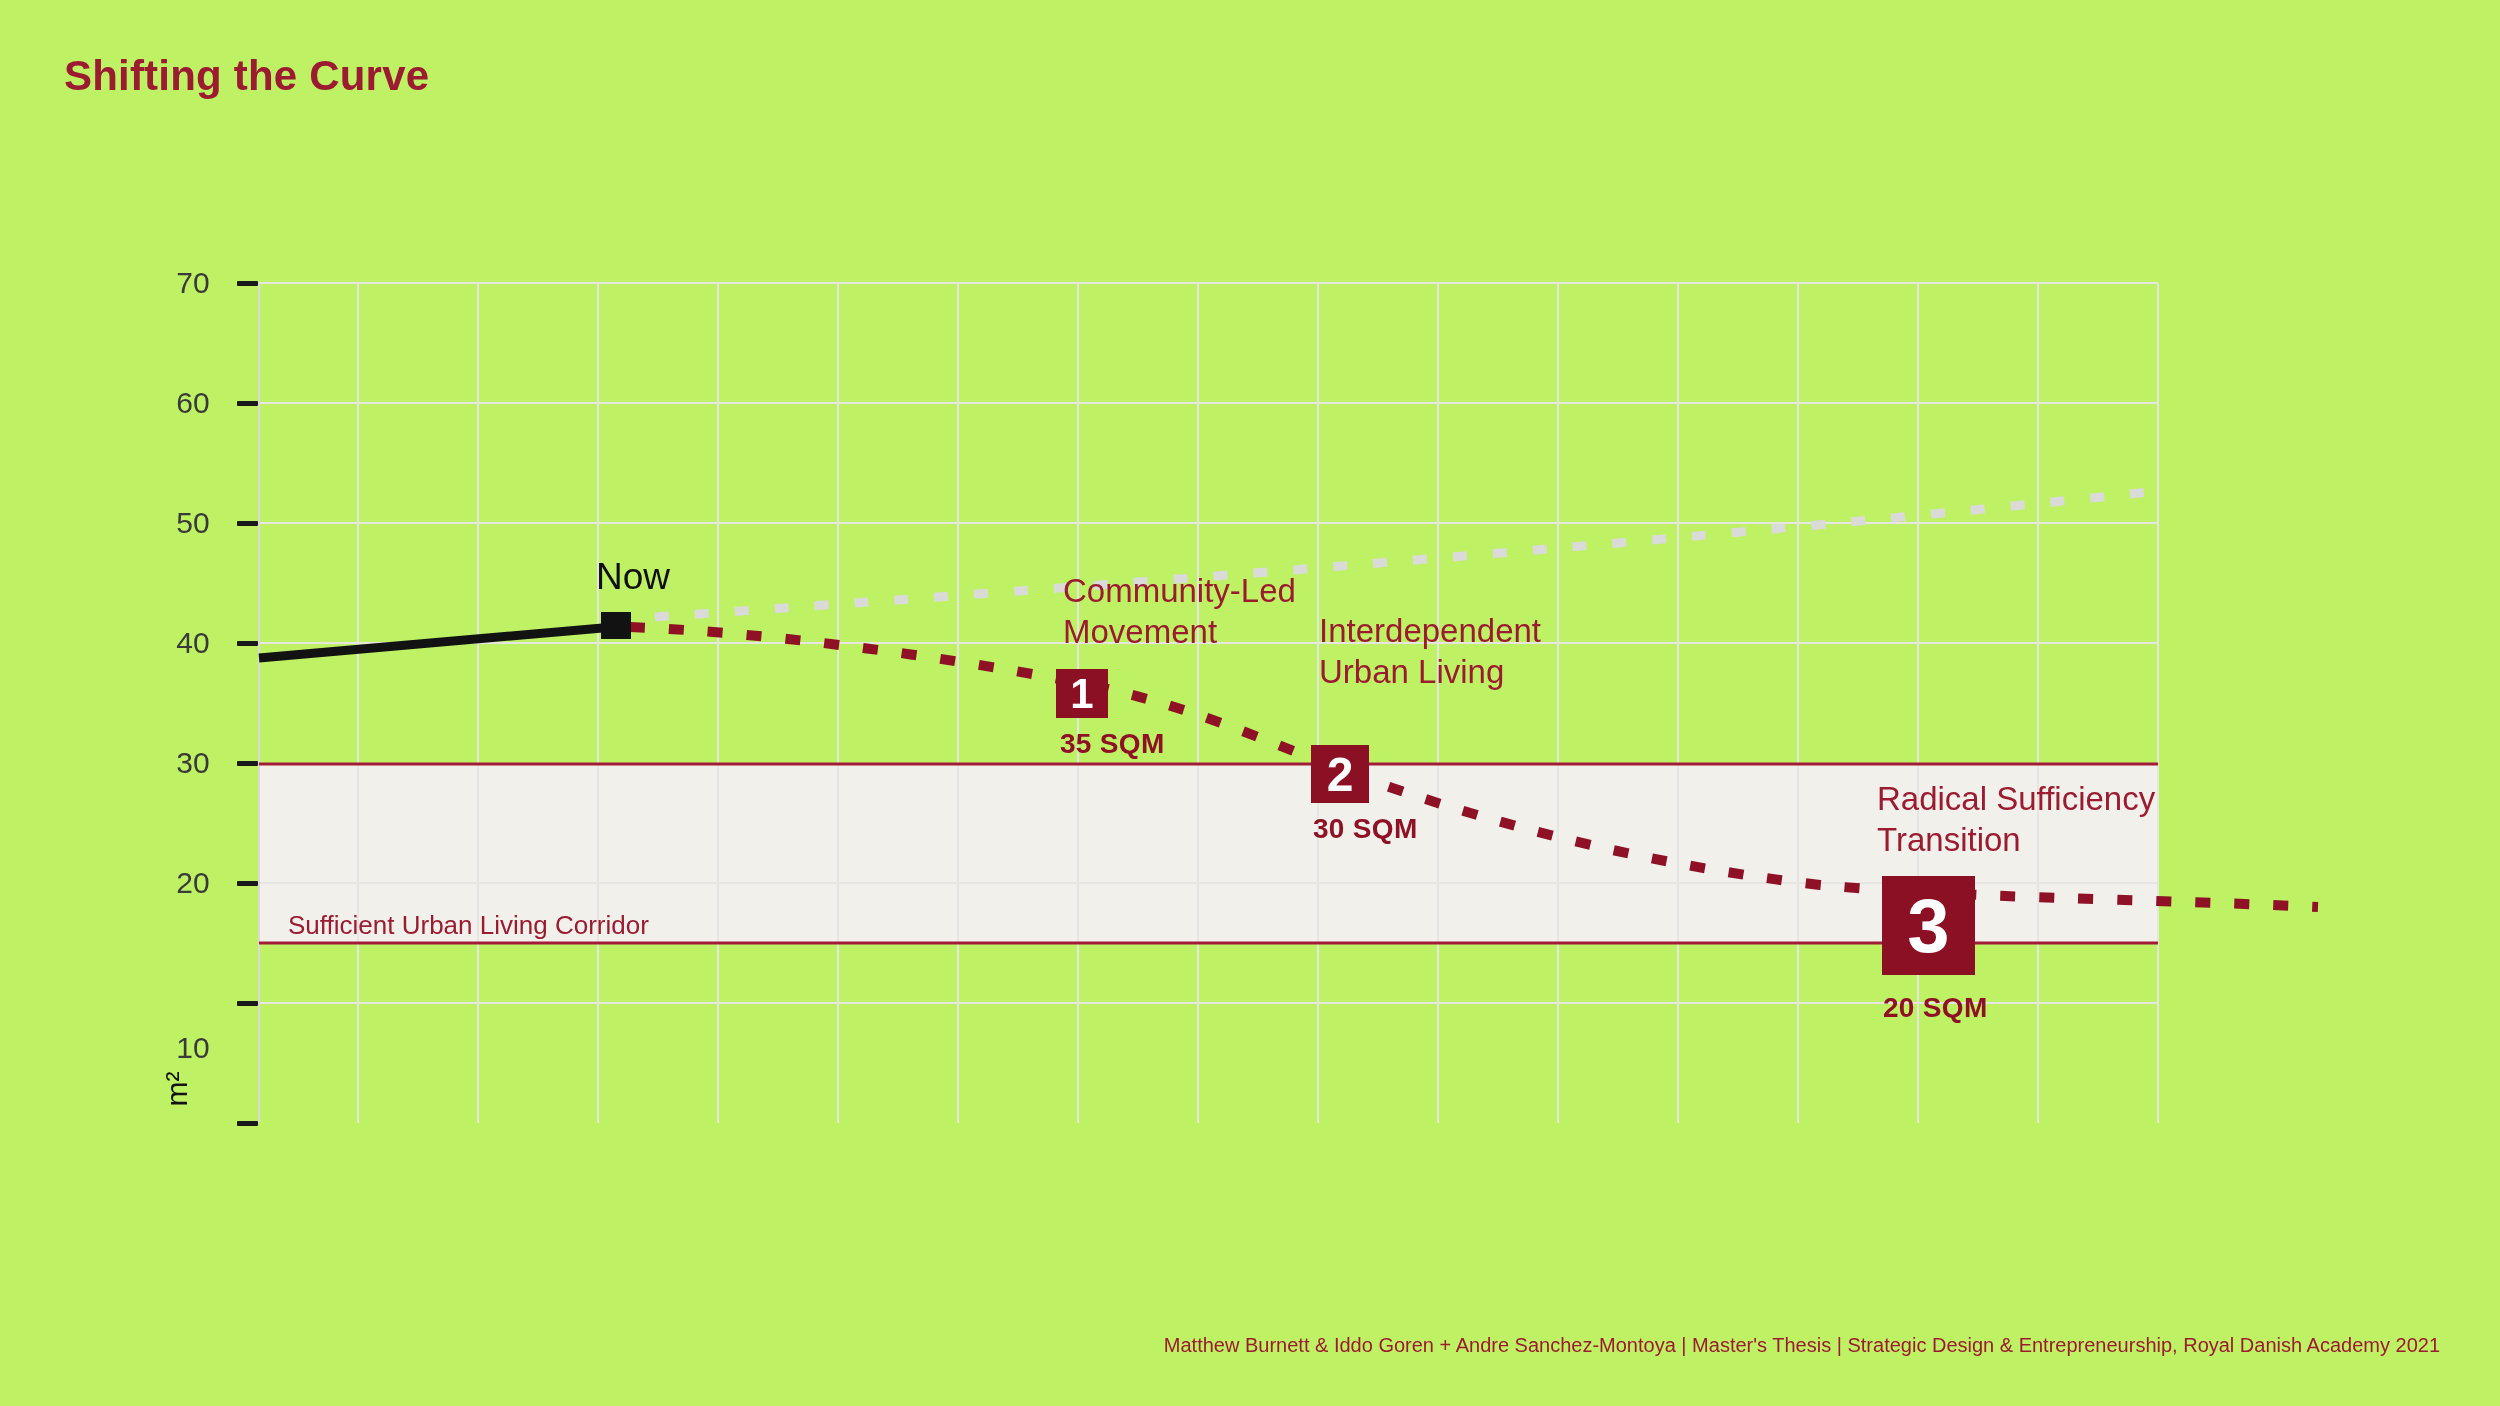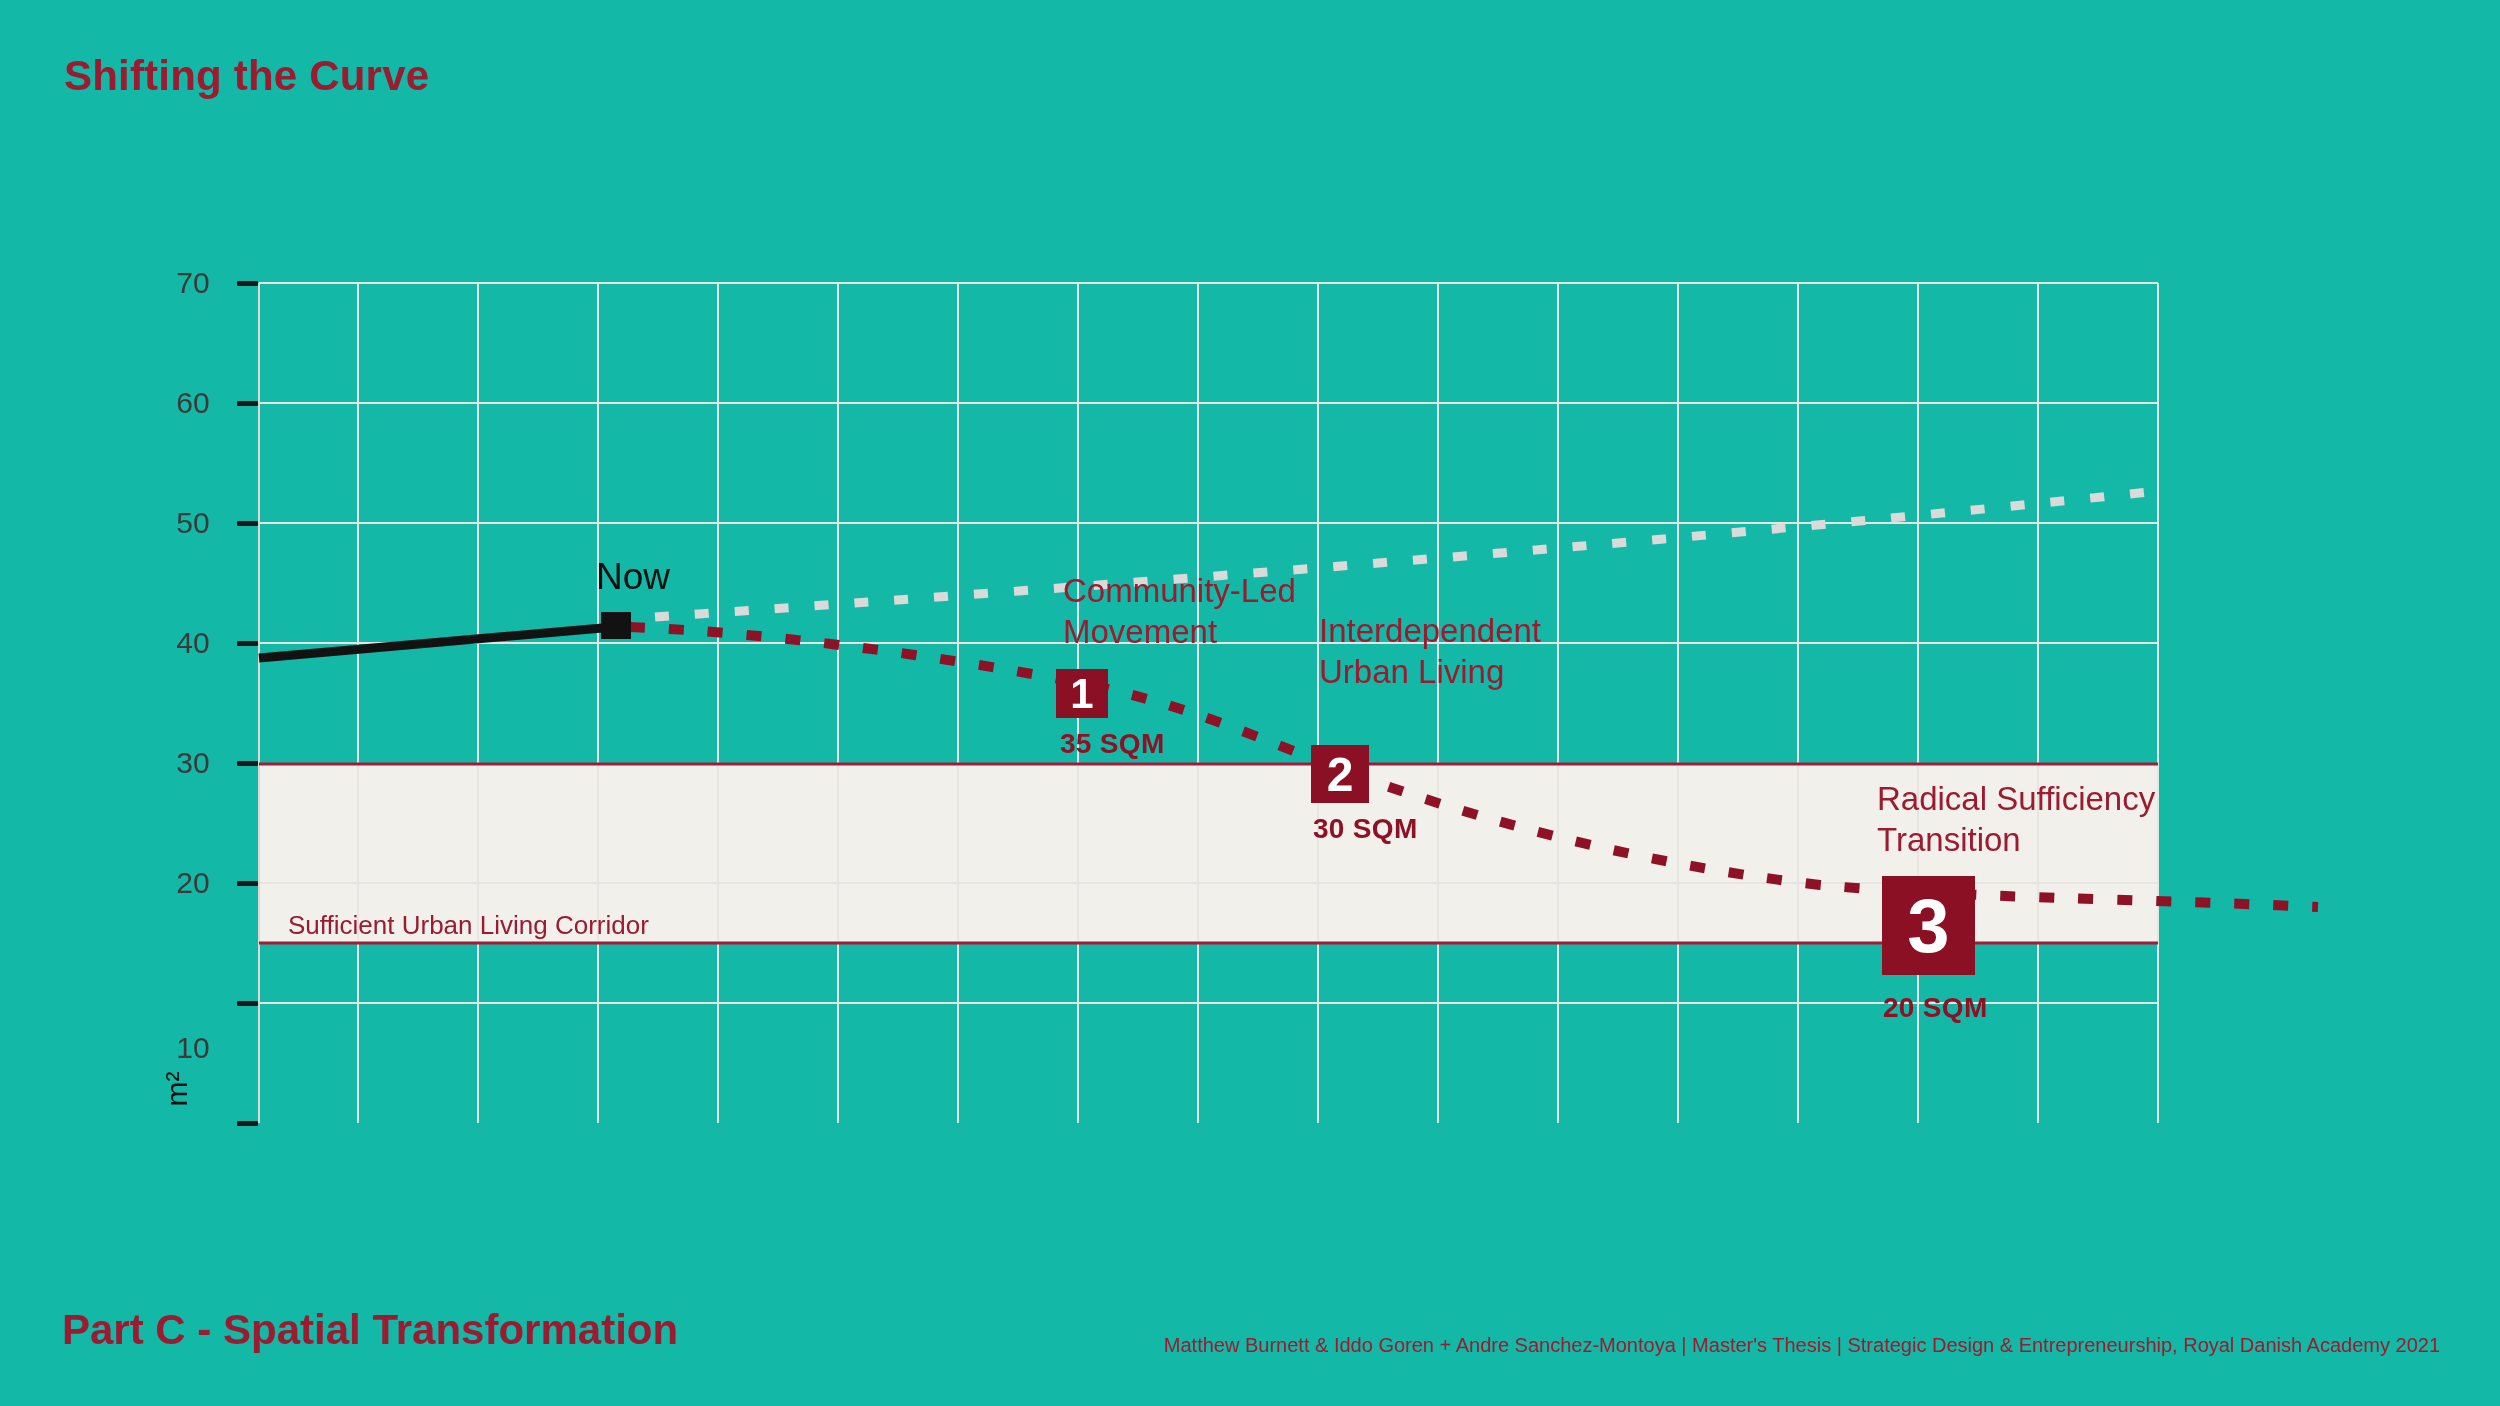--- a/index.html
+++ b/index.html
@@ -1,17 +1,17 @@
 <!DOCTYPE html>
 <html><head>
 <meta charset="utf-8">
 <style>
   html,body{margin:0;padding:0;}
   body{font-family:"Liberation Sans", sans-serif;}
-  .slide{position:relative;width:2500px;height:1406px;background:#14b8a6;overflow:hidden;}
+  .slide{position:relative;width:2500px;height:1406px;background:#bef264;overflow:hidden;}
   .abs{position:absolute;}
   .page-title{left:64px;top:52px;font-size:42px;font-weight:700;color:#9B1B31;letter-spacing:.2px;}
   .section-title{left:62px;top:1306px;font-size:42px;font-weight:700;color:#9B1B31;}
   .credit{right:60px;top:1334px;font-size:20px;color:#9B1B31;white-space:nowrap;}
   .ytick-label{width:70px;text-align:center;font-size:30px;color:#3A3A3A;line-height:30px;}
   .tick{width:21px;height:5px;background:#1A1A1A;border-radius:1px;}
   .ylabel{left:160px;top:1072px;font-size:30px;font-weight:500;color:#121212;transform:rotate(-90deg);transform-origin:center;}
   .now-label{left:596px;top:556px;font-size:37px;color:#101010;}
   .ms-label{font-size:33px;line-height:41px;color:#9B1B31;}
   .sqm-label{font-size:28px;font-weight:700;color:#8E1126;letter-spacing:.3px;}
@@ -118,16 +118,15 @@
 
   <div class="abs ms-label" style="left:1877px;top:778px;">
     <div>Radical Sufficiency</div>
     <div>Transition</div>
   </div>
   <div class="abs ms-square sq3">
     <span>3</span>
   </div>
   <div class="abs sqm-label" style="left:1883px;top:992px;">20 SQM</div>
 
-  <div class="abs section-title">Part C - Spatial Transformation</div>
   <div class="abs credit">Matthew Burnett &amp; Iddo Goren +  Andre Sanchez-Montoya | Master's Thesis | Strategic Design &amp; Entrepreneurship, Royal Danish Academy 2021</div>
 
 </div>
 
 </body></html>

